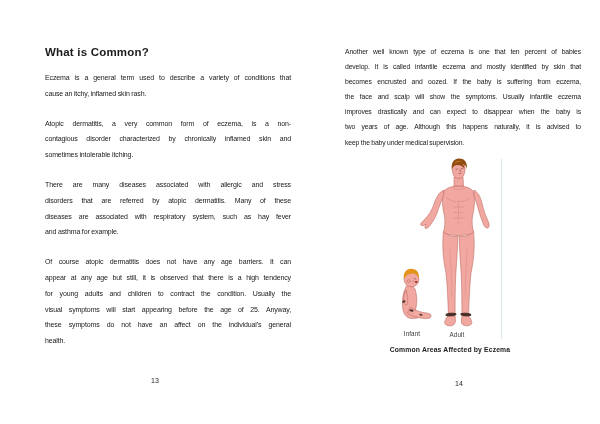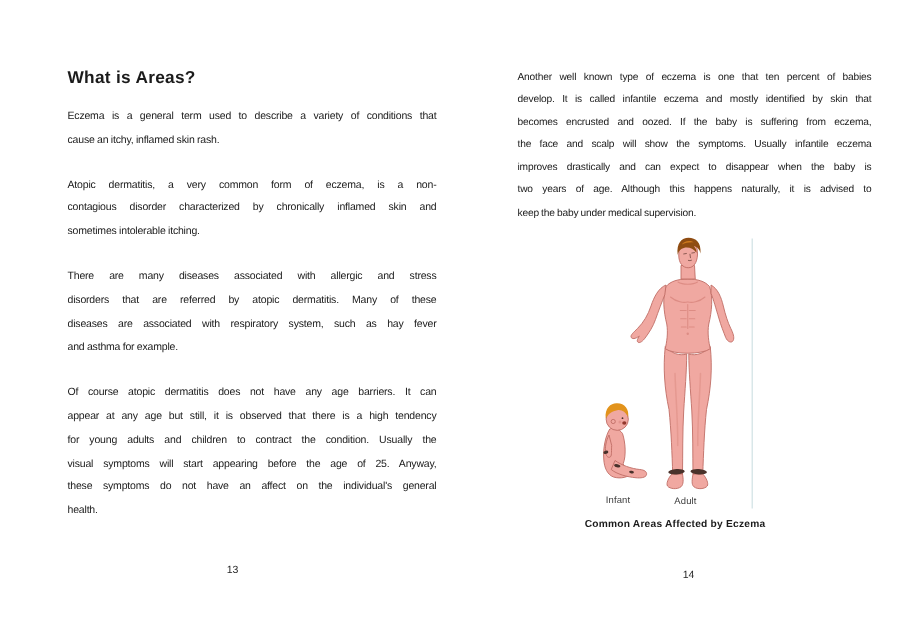--- a/index.html
+++ b/index.html
@@ -53,21 +53,21 @@
   .blush{fill:var(--skin_shade);opacity:.7}
   .navel{fill:var(--skin_shade)}
   .edge{stroke:var(--figure_edge_line);stroke-width:1}
 </style>
 </head>
 <body>
 
 <div>
 
   <div>
-    <h1 class="page-title">What is Areas?</h1>
+    <h1 class="page-title">What is Common?</h1>
     <div class="paras left">
         <div class="para">
           <div class="line jl">Eczema is a general term used to describe a variety of conditions that</div>
           <div class="line">cause an itchy, inflamed skin rash.</div>
         </div>
         <div class="para">
           <div class="line jl">Atopic dermatitis, a very common form of eczema, is a non-</div>
           <div class="line jl">contagious disorder characterized by chronically inflamed skin and</div>
           <div class="line">sometimes intolerable itching.</div>
         </div>

